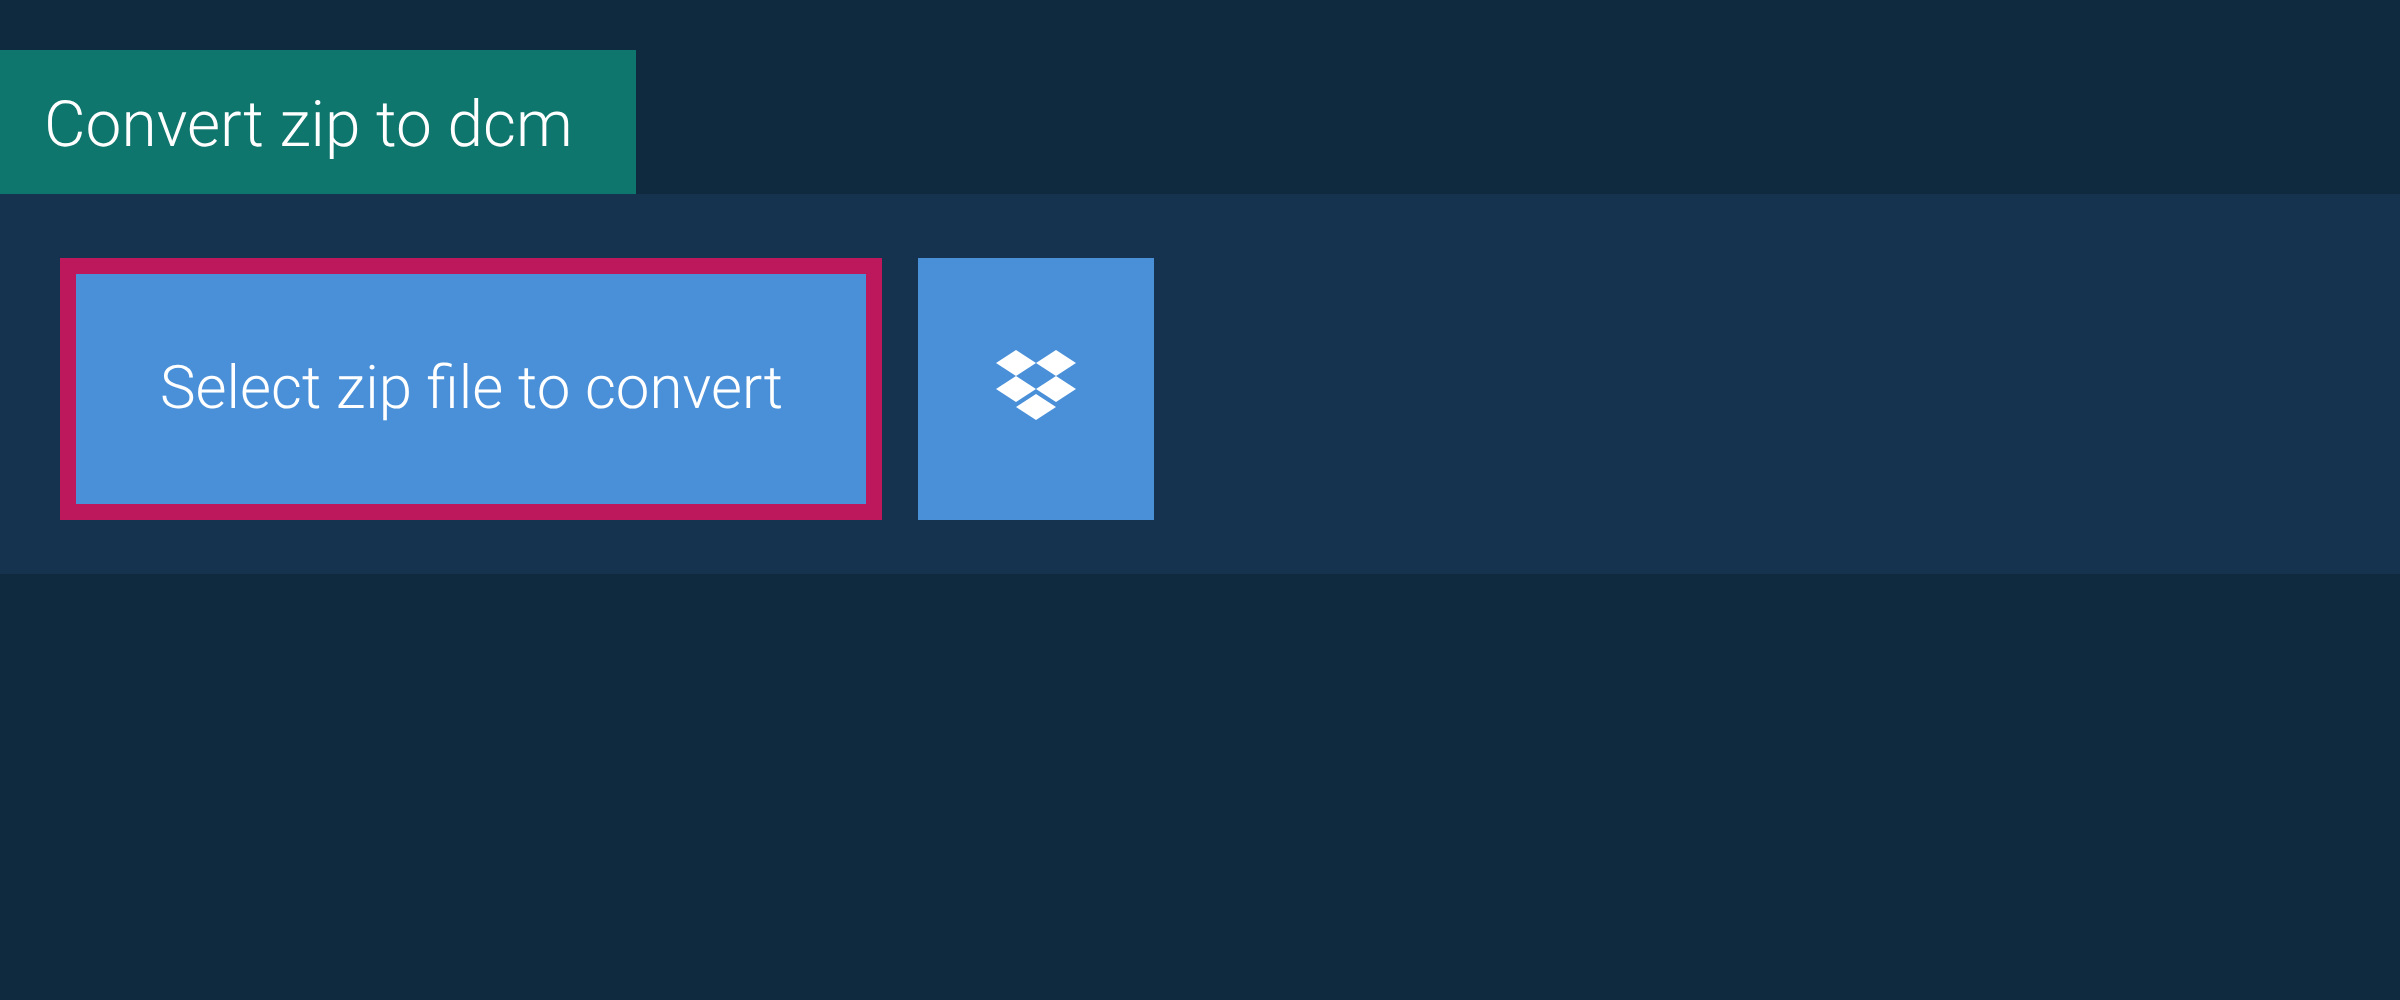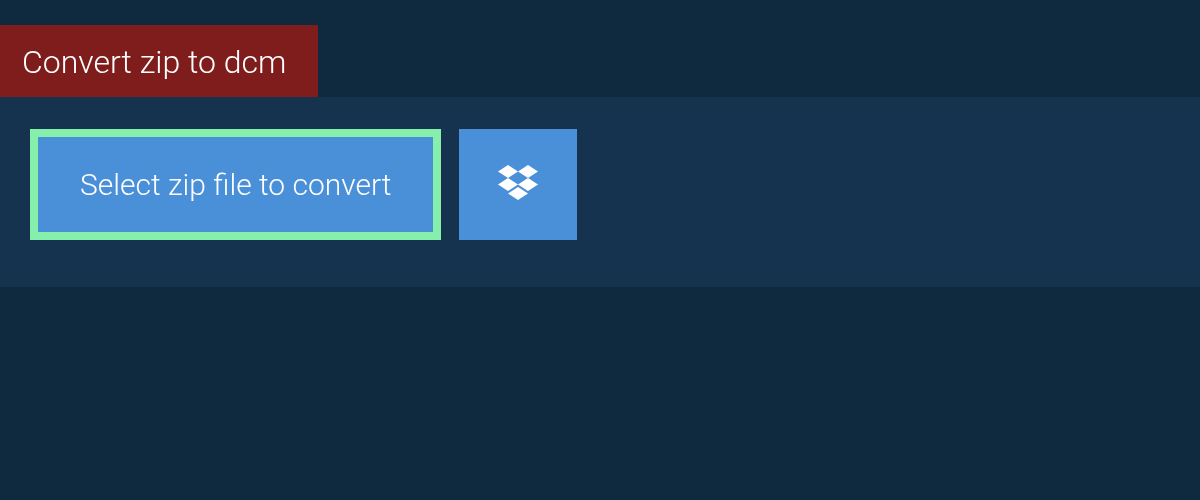--- a/index.html
+++ b/index.html
@@ -13,21 +13,21 @@
       background: #0f2a3f;
       font-family: -apple-system, BlinkMacSystemFont, "Segoe UI", Roboto, Helvetica, Arial, sans-serif;
       overflow: hidden;
     }
     .tab-container {
       position: absolute;
       top: 25px;
       left: 0;
     }
     .tab {
-      background: #7f1d1d;
+      background: #0f766e;
       color: #ffffff;
       font-size: 32px;
       font-weight: 300;
       padding: 18px 32px 18px 22px;
       display: inline-block;
     }
     .content-area {
       position: absolute;
       top: 97px;
       left: 0;
@@ -36,25 +36,25 @@
       background: #15334e;
       padding: 32px 30px;
     }
     .button-row {
       display: flex;
       gap: 18px;
       align-items: stretch;
     }
     .select-file-button {
       background: #4a90d9;
-      border: 8px solid #86efac;
+      border: 8px solid #be185d;
       color: #ffffff;
       font-size: 30px;
       font-weight: 300;
-      padding: 30px 42px;
+      padding: 40px 42px;
       cursor: pointer;
       display: flex;
       align-items: center;
       justify-content: center;
     }
     .dropbox-button {
       background: #4a90d9;
       width: 118px;
       display: flex;
       align-items: center;

